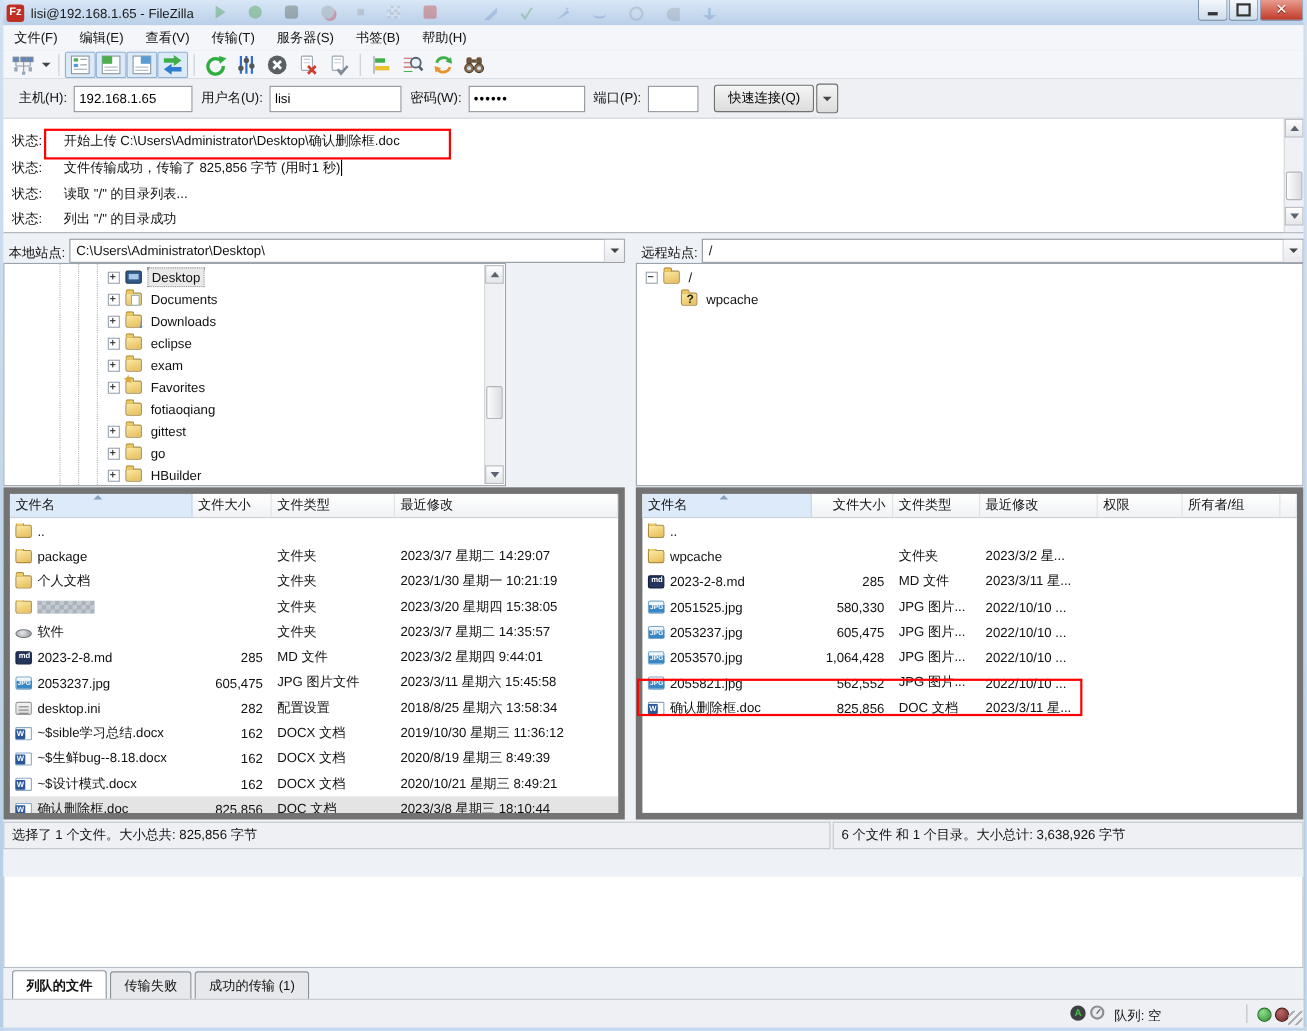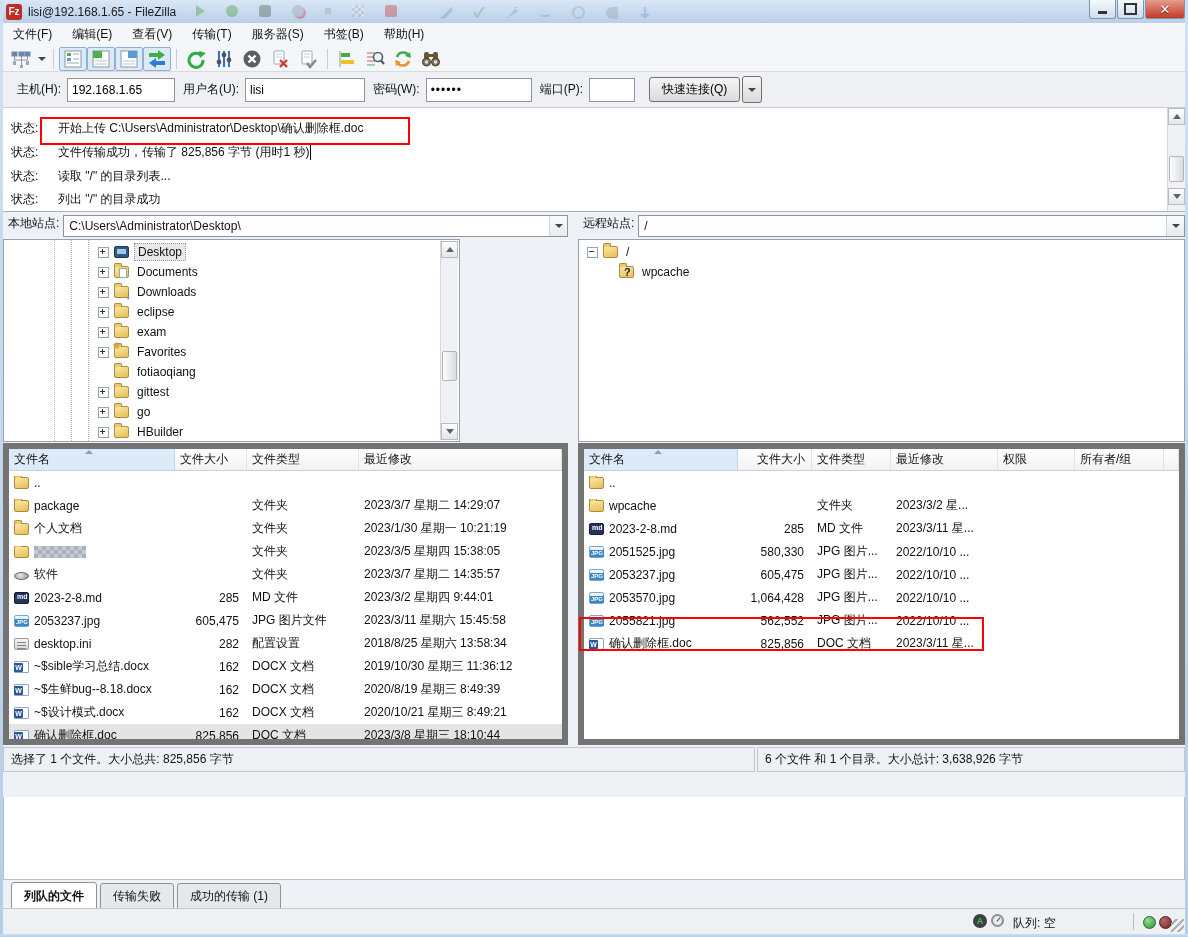--- a/index.html
+++ b/index.html
@@ -73,21 +73,21 @@
   .sbtn{position:absolute;left:0;width:17px;height:17px;background:linear-gradient(#fdfdfd,#e4e6e9);
      border:1px solid #b8bcc2;box-sizing:border-box;display:flex;align-items:center;justify-content:center}
   .sbtn .tri-u{width:0;height:0;border-left:4px solid transparent;border-right:4px solid transparent;border-bottom:5px solid #5a6470}
   .sbtn .tri-d{width:0;height:0;border-left:4px solid transparent;border-right:4px solid transparent;border-top:5px solid #5a6470}
   .sthumb{position:absolute;left:1px;width:15px;background:linear-gradient(90deg,#fdfdfd,#d9dce0);border:1px solid #b0b5bb;border-radius:2px;box-sizing:border-box}
 
   
   .redbox{position:absolute;border:2px solid var(--annotation_red,#f00);pointer-events:none;z-index:9;background:transparent}
 
   
-  .sitebar{position:absolute;height:24px;display:flex;align-items:flex-start}
+  .sitebar{position:absolute;height:24px;display:flex;align-items:flex-end}
   .sitelabel{flex:none;margin-right:4px;padding-left:5px}
   .combo{flex:1;height:22px;border:1px solid #8f959c;background:#fff;display:flex;align-items:center;box-sizing:border-box}
   .combo .val{flex:1;padding-left:5px;white-space:nowrap;overflow:hidden}
   .combo .cbtn{width:17px;height:20px;display:flex;align-items:center;justify-content:center;border-left:1px solid #d0d4d8;background:linear-gradient(#fbfbfc,#e8eaee)}
 
   
   .tree{position:absolute;background:#fff;border:1px solid #9aa3ad;box-sizing:border-box;overflow:hidden}
   .titem{position:absolute;height:20px;display:flex;align-items:center;white-space:nowrap}
   .exp{width:9px;height:9px;border:1px solid #98a4b2;background:#fff;position:relative;flex:none;margin-right:5px}
   .exp::before{content:"";position:absolute;left:1px;top:3px;width:5px;height:1px;background:#333}
@@ -516,21 +516,21 @@
         <span class="cell c-type">文件夹</span>
         <span class="cell c-mod">2023/1/30 星期一 10:21:19</span>
       </div>
     <div class="row">
         <span class="cell c-name">
           <span class="ic ic-folder"></span>
           <span class="redact"></span>
         </span>
         <span class="cell c-size num"></span>
         <span class="cell c-type">文件夹</span>
-        <span class="cell c-mod">2023/3/5 星期四 15:38:05</span>
+        <span class="cell c-mod">2023/3/20 星期四 15:38:05</span>
       </div>
     <div class="row">
         <span class="cell c-name">
           <span class="ic ic-drive"></span>
           <span>软件</span>
         </span>
         <span class="cell c-size num"></span>
         <span class="cell c-type">文件夹</span>
         <span class="cell c-mod">2023/3/7 星期二 14:35:57</span>
       </div>

